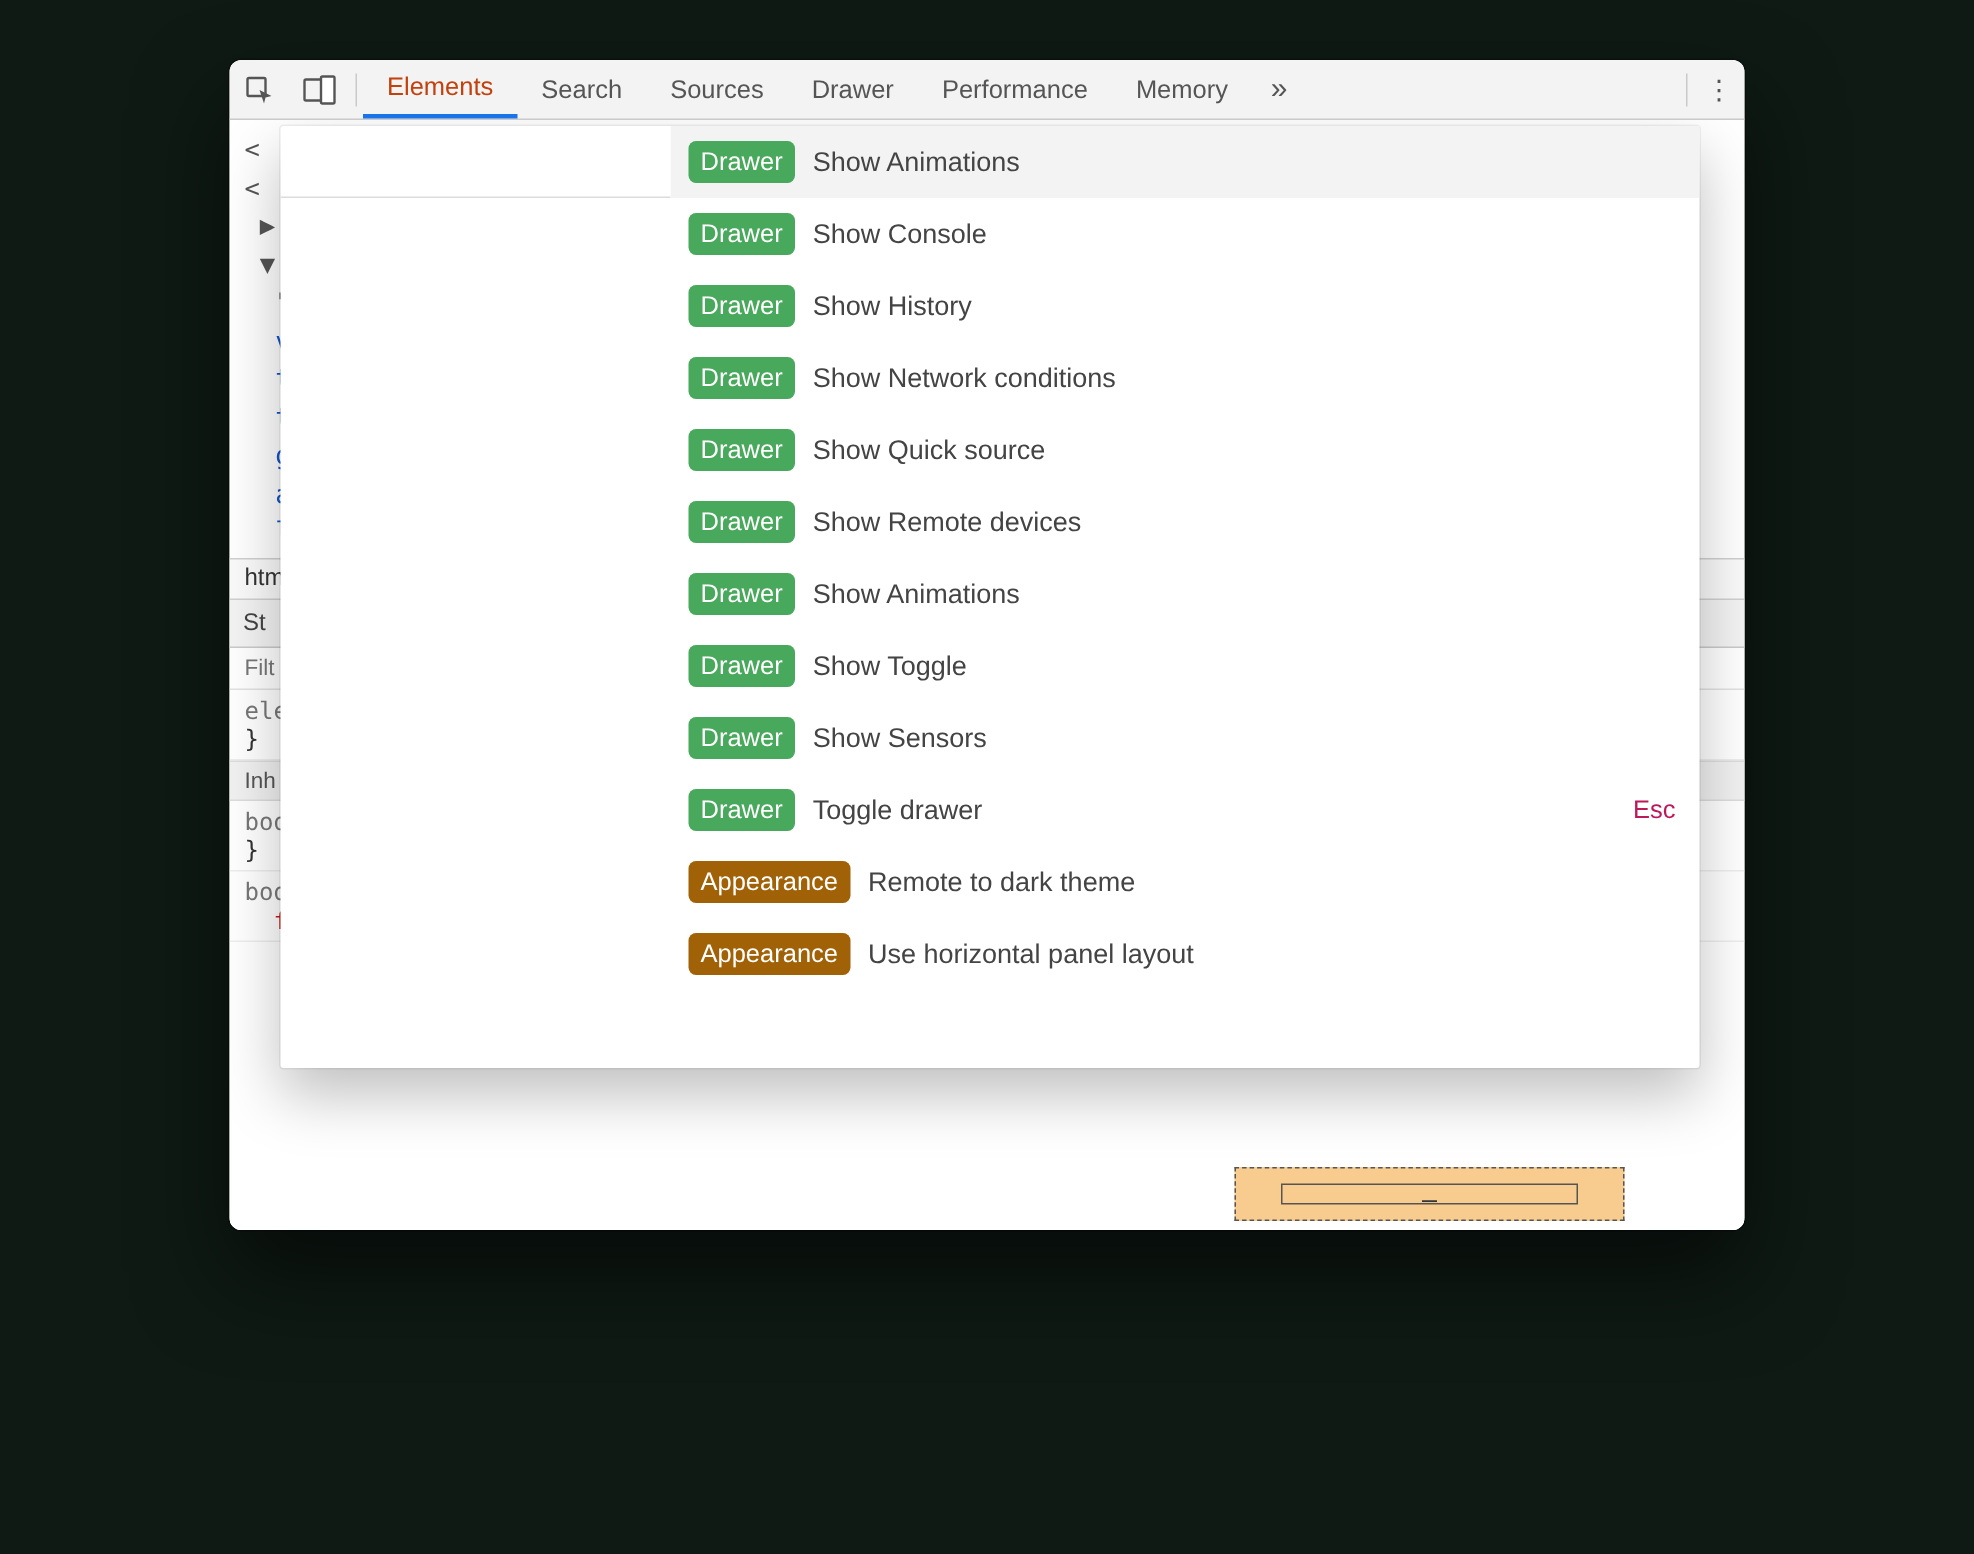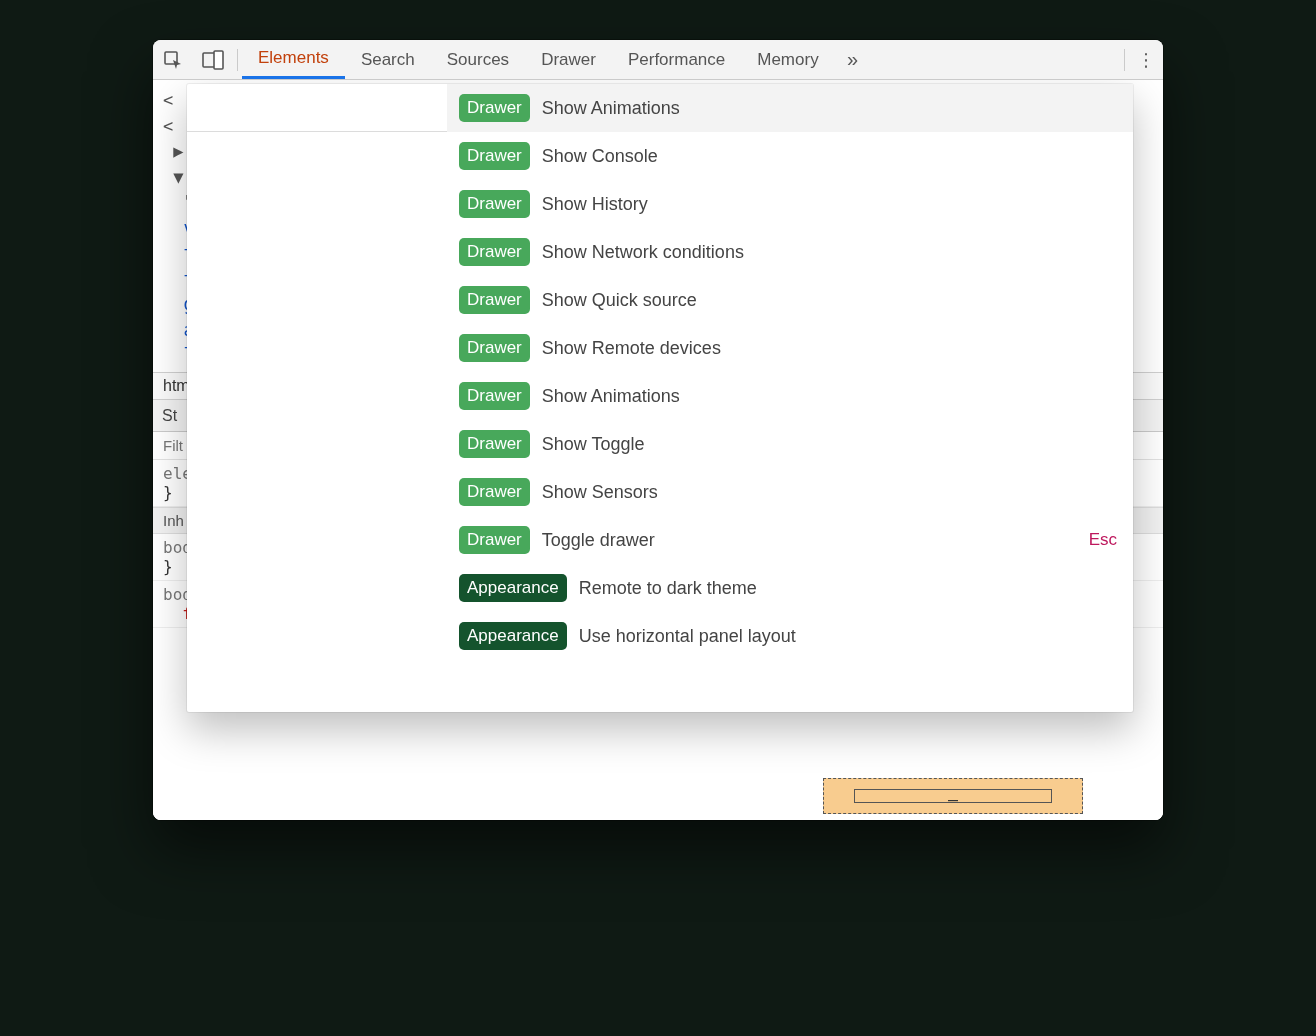--- a/index.html
+++ b/index.html
@@ -204,21 +204,21 @@
     justify-content:center;
     height: 28px;
     padding: 0 8px;
     border-radius: 5px;
     color:#fff;
     font-size: 17px;
     margin-right: 12px;
     font-weight:500;
   }
   .badge.drawer { background:#48a85b; }
-  .badge.appearance { background:#14532d; }
+  .badge.appearance { background:#a16207; }
   .shortcut {
     position:absolute;
     right: 16px;
     color:#be185d;
     font-size: 17px;
   }
 </style>
 </head>
 <body>
 

